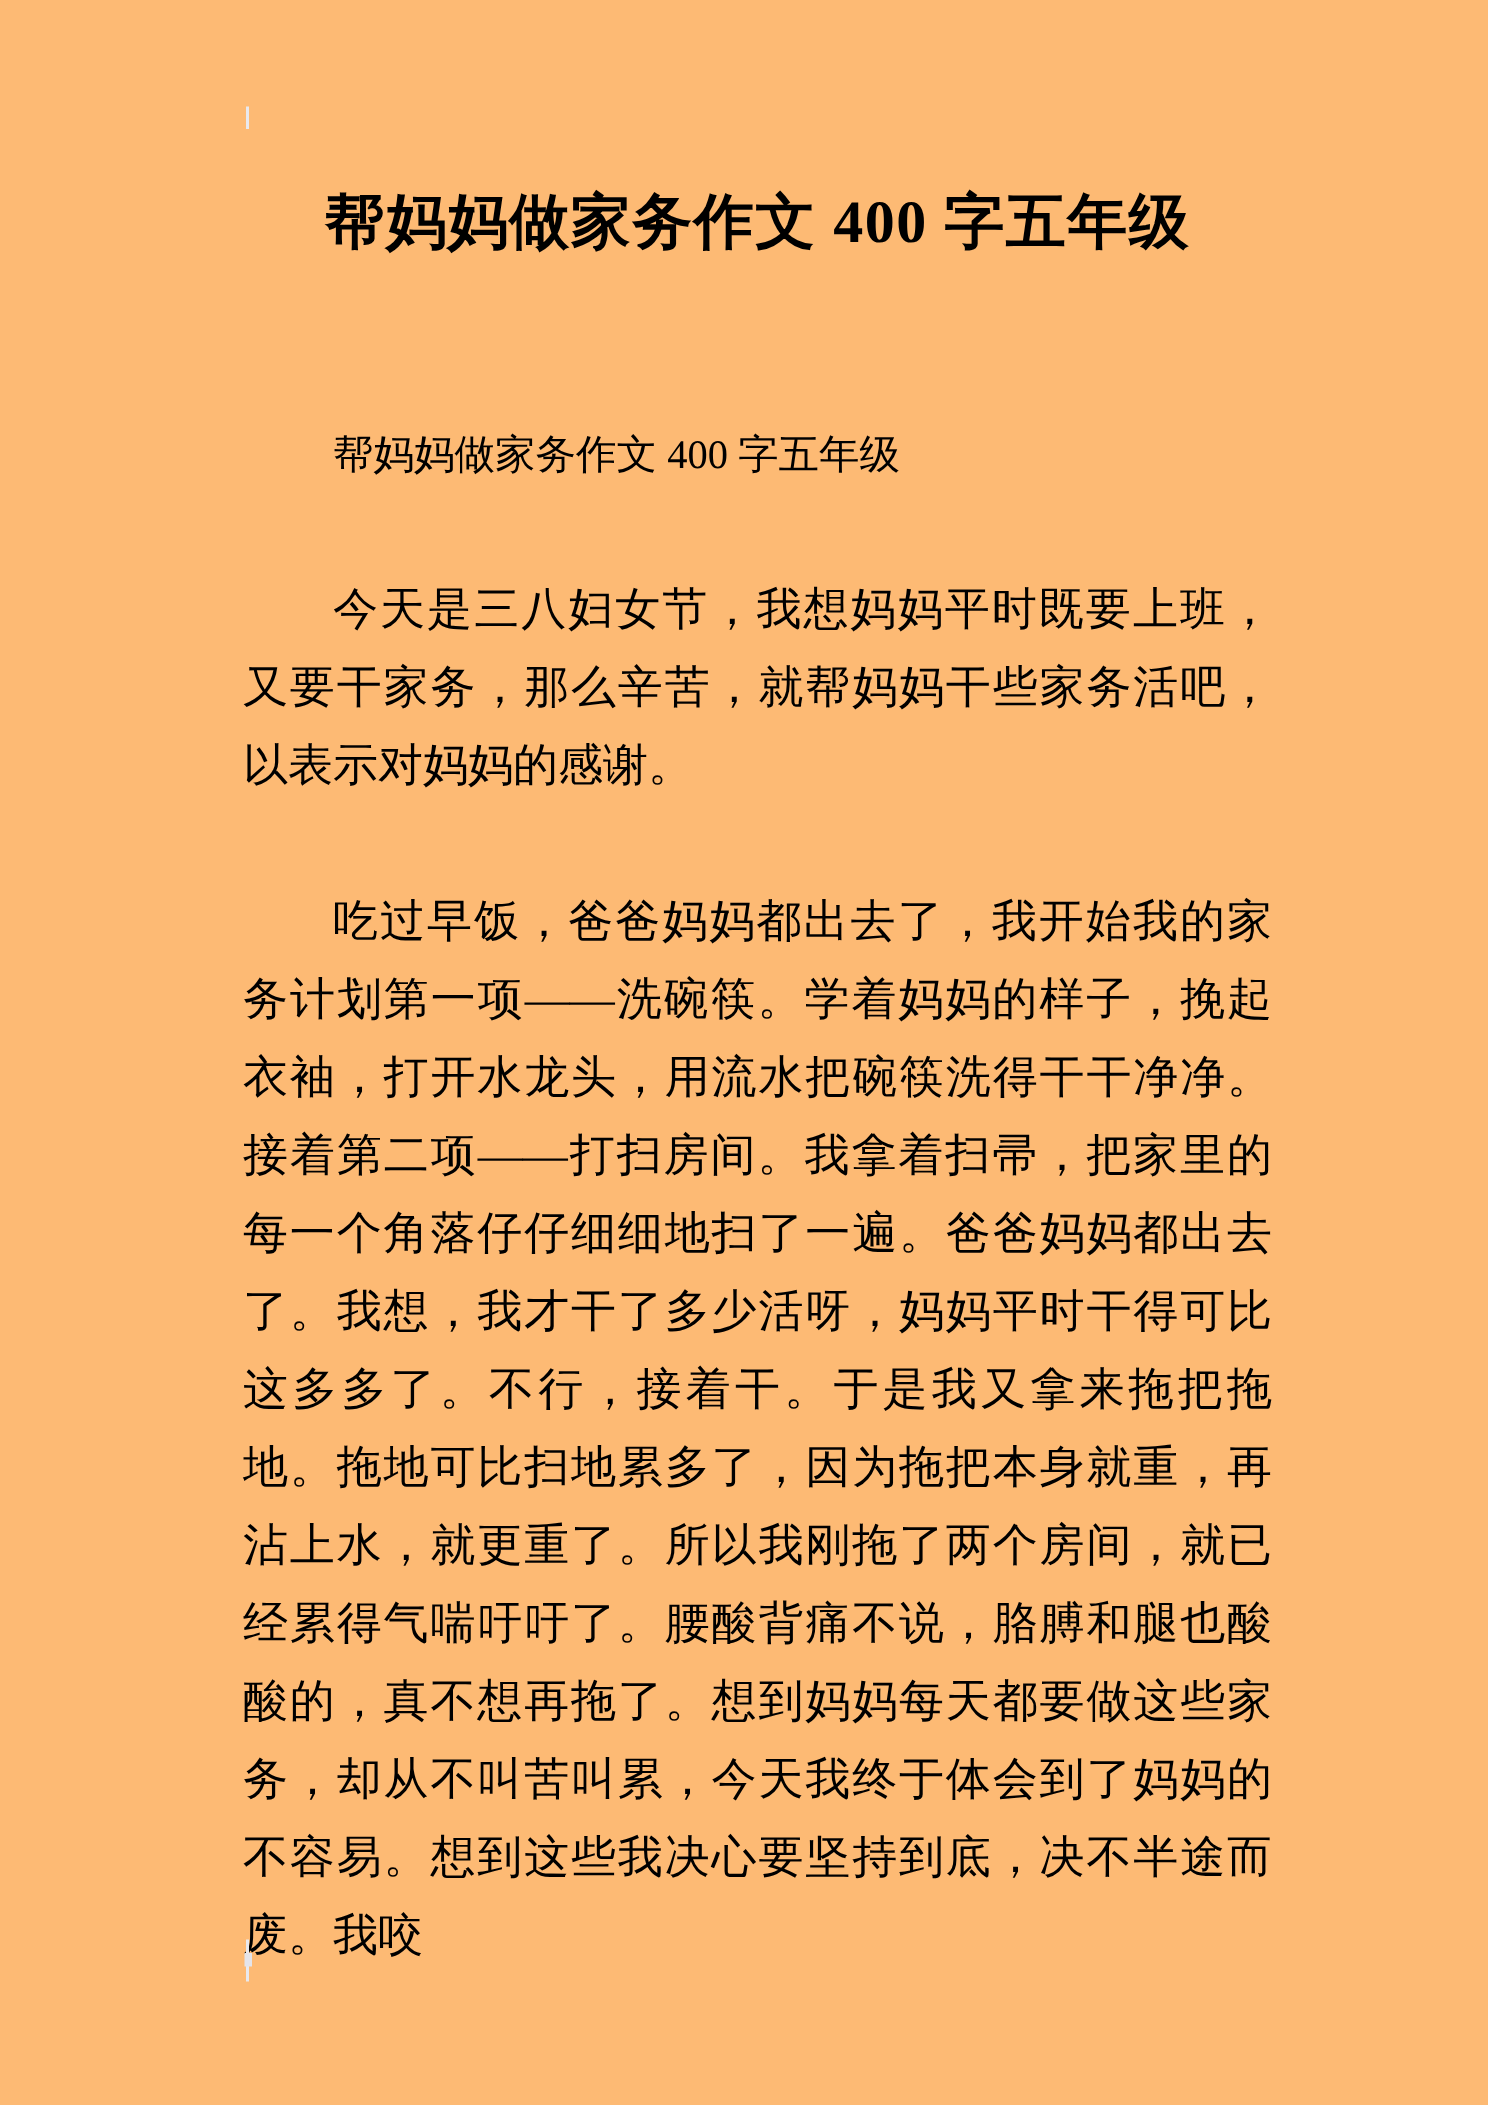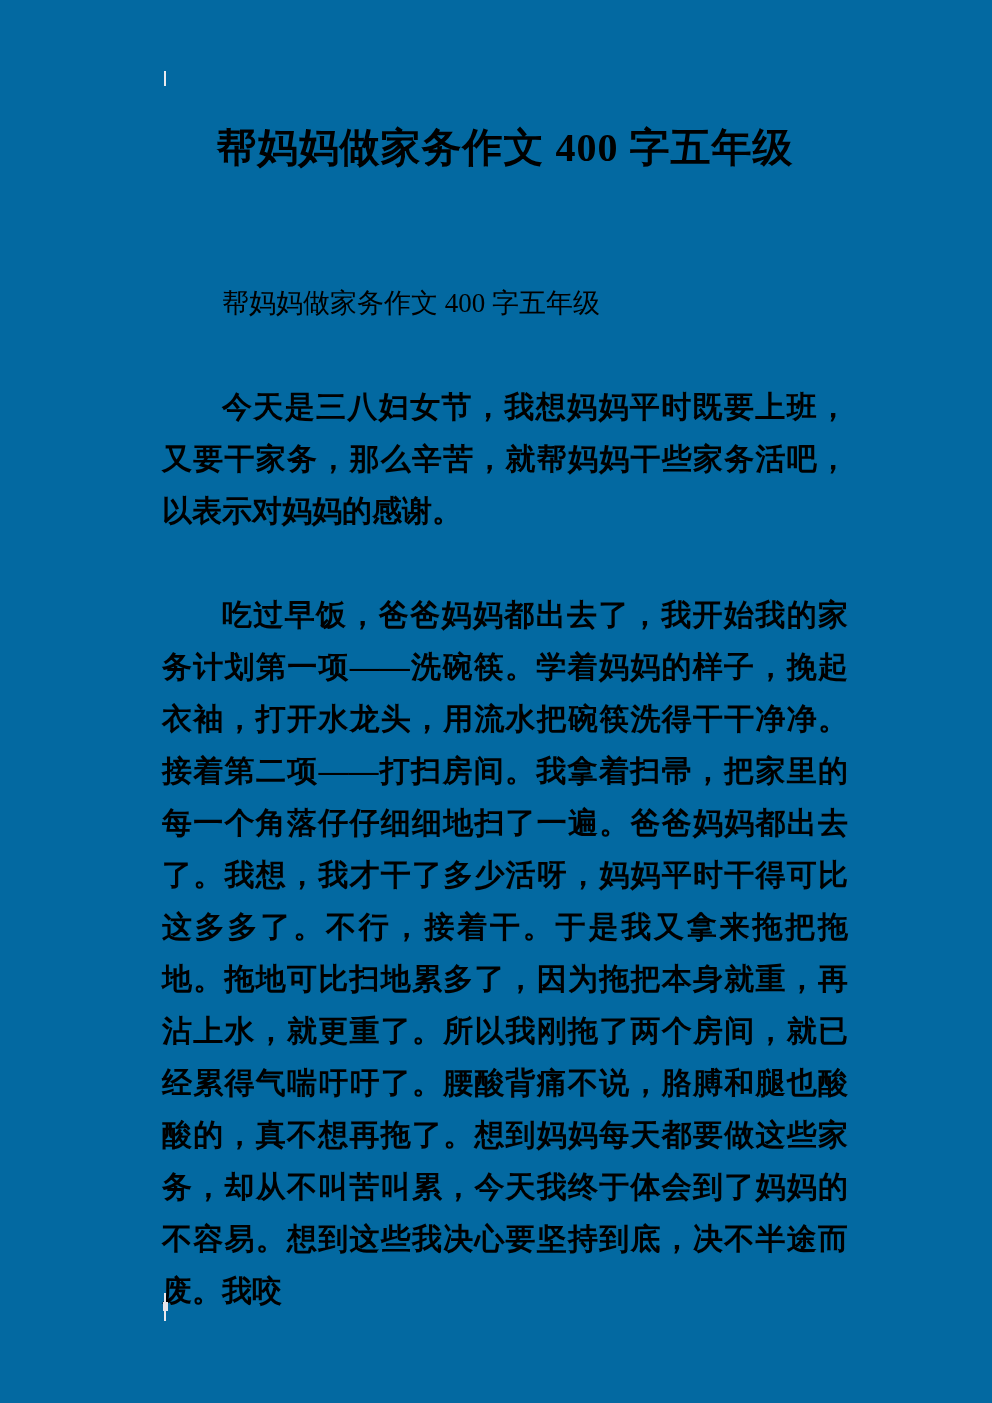--- a/index.html
+++ b/index.html
@@ -11,21 +11,21 @@
     width: 992px;
     height: 1403px;
     overflow: hidden;
     font-family: "Liberation Serif", "DejaVu Serif", serif;
     color: #000000;
   }
   .page {
     position: relative;
     width: 992px;
     height: 1403px;
-    background: #0369a1;
+    background: #fdba74;
     overflow: hidden;
   }
   .content {
     position: absolute;
     left: 162px;
     top: 0;
     width: 686px;
   }
   .doc-title {
     margin: 122px 0 0 0;
@@ -39,21 +39,21 @@
   .doc-subtitle {
     margin: 103px 0 0 0;
     font-size: 27px;
     font-weight: 400;
     line-height: 52px;
     text-indent: 60px;
   }
   .para {
     margin: 52px 0 0 0;
     font-size: 30px;
-    font-weight: 700;
+    font-weight: 400;
     line-height: 52px;
     text-align: justify;
     text-indent: 60px;
     word-break: break-all;
   }
   
   .artifact {
     position: absolute;
     background: #e9e9ee;
   }

